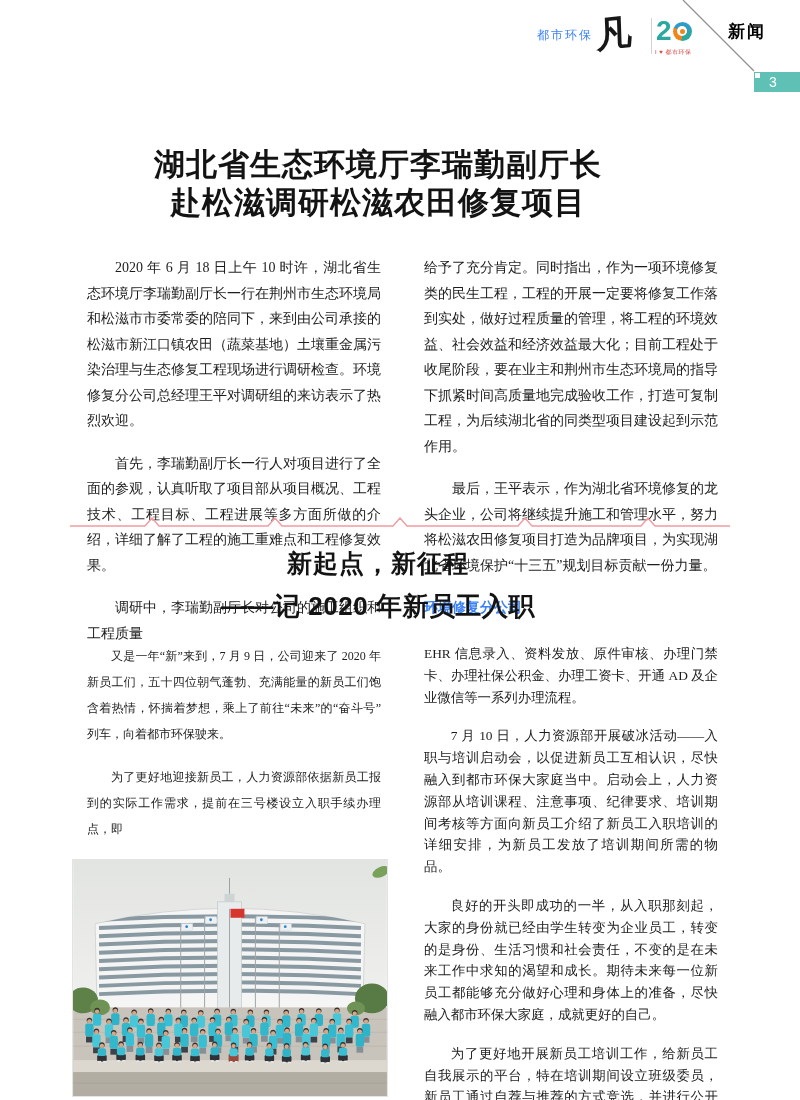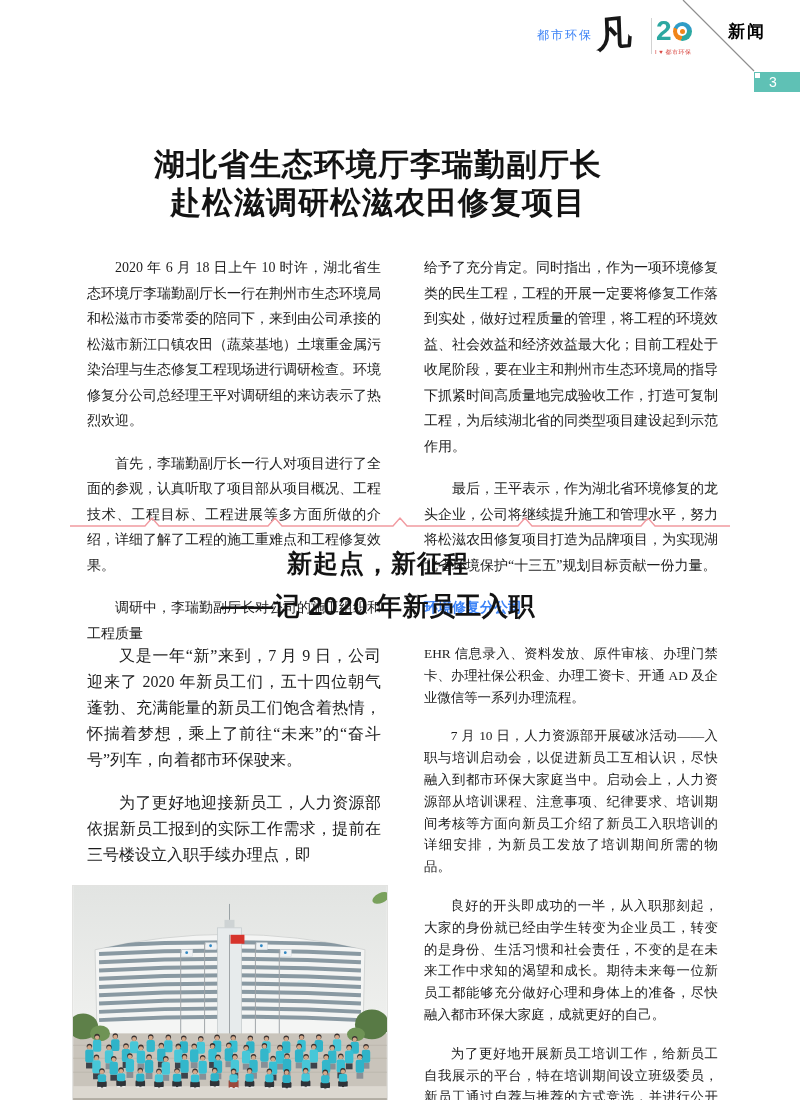--- a/index.html
+++ b/index.html
@@ -62,21 +62,21 @@
     font-family:"Liberation Sans","DejaVu Sans",sans-serif;font-weight:bold;color:#131313;}
   .a1-title{top:146px;font-size:31px;line-height:38px;letter-spacing:1px;}
   .a2-title-1{top:549px;font-size:25px;line-height:29px;letter-spacing:1px;}
   .a2-title-2{top:588px;font-size:26px;line-height:36px;letter-spacing:.5px;}
   .columns{position:absolute;left:70px;width:665px;display:flex;gap:9px;}
   .a1-columns{top:238px;}
   .a2-columns{top:626px;}
   .col{width:328px;}
   .col p{margin:17px;text-align:justify;}
   .a1-columns .col p{font-size:14px;line-height:25.5px;}
-  .a2-columns .col-left p{font-size:16px;line-height:26px;}
+  .a2-columns .col-left p{font-size:12px;line-height:26px;}
   .a2-columns .col-right p{font-size:13.4px;line-height:21.8px;}
   .col p.indent{text-indent:2em;}
   .signature{
     text-align:right;font-family:"Liberation Sans","DejaVu Sans",sans-serif;
     font-weight:bold;font-size:15px;color:#3b82f6;
   }
   .sig1{margin-top:6px;}
   .sig2{margin-top:2px;}
   
   .pulse-divider{position:absolute;left:70px;top:516px;width:660px;height:14px;}

